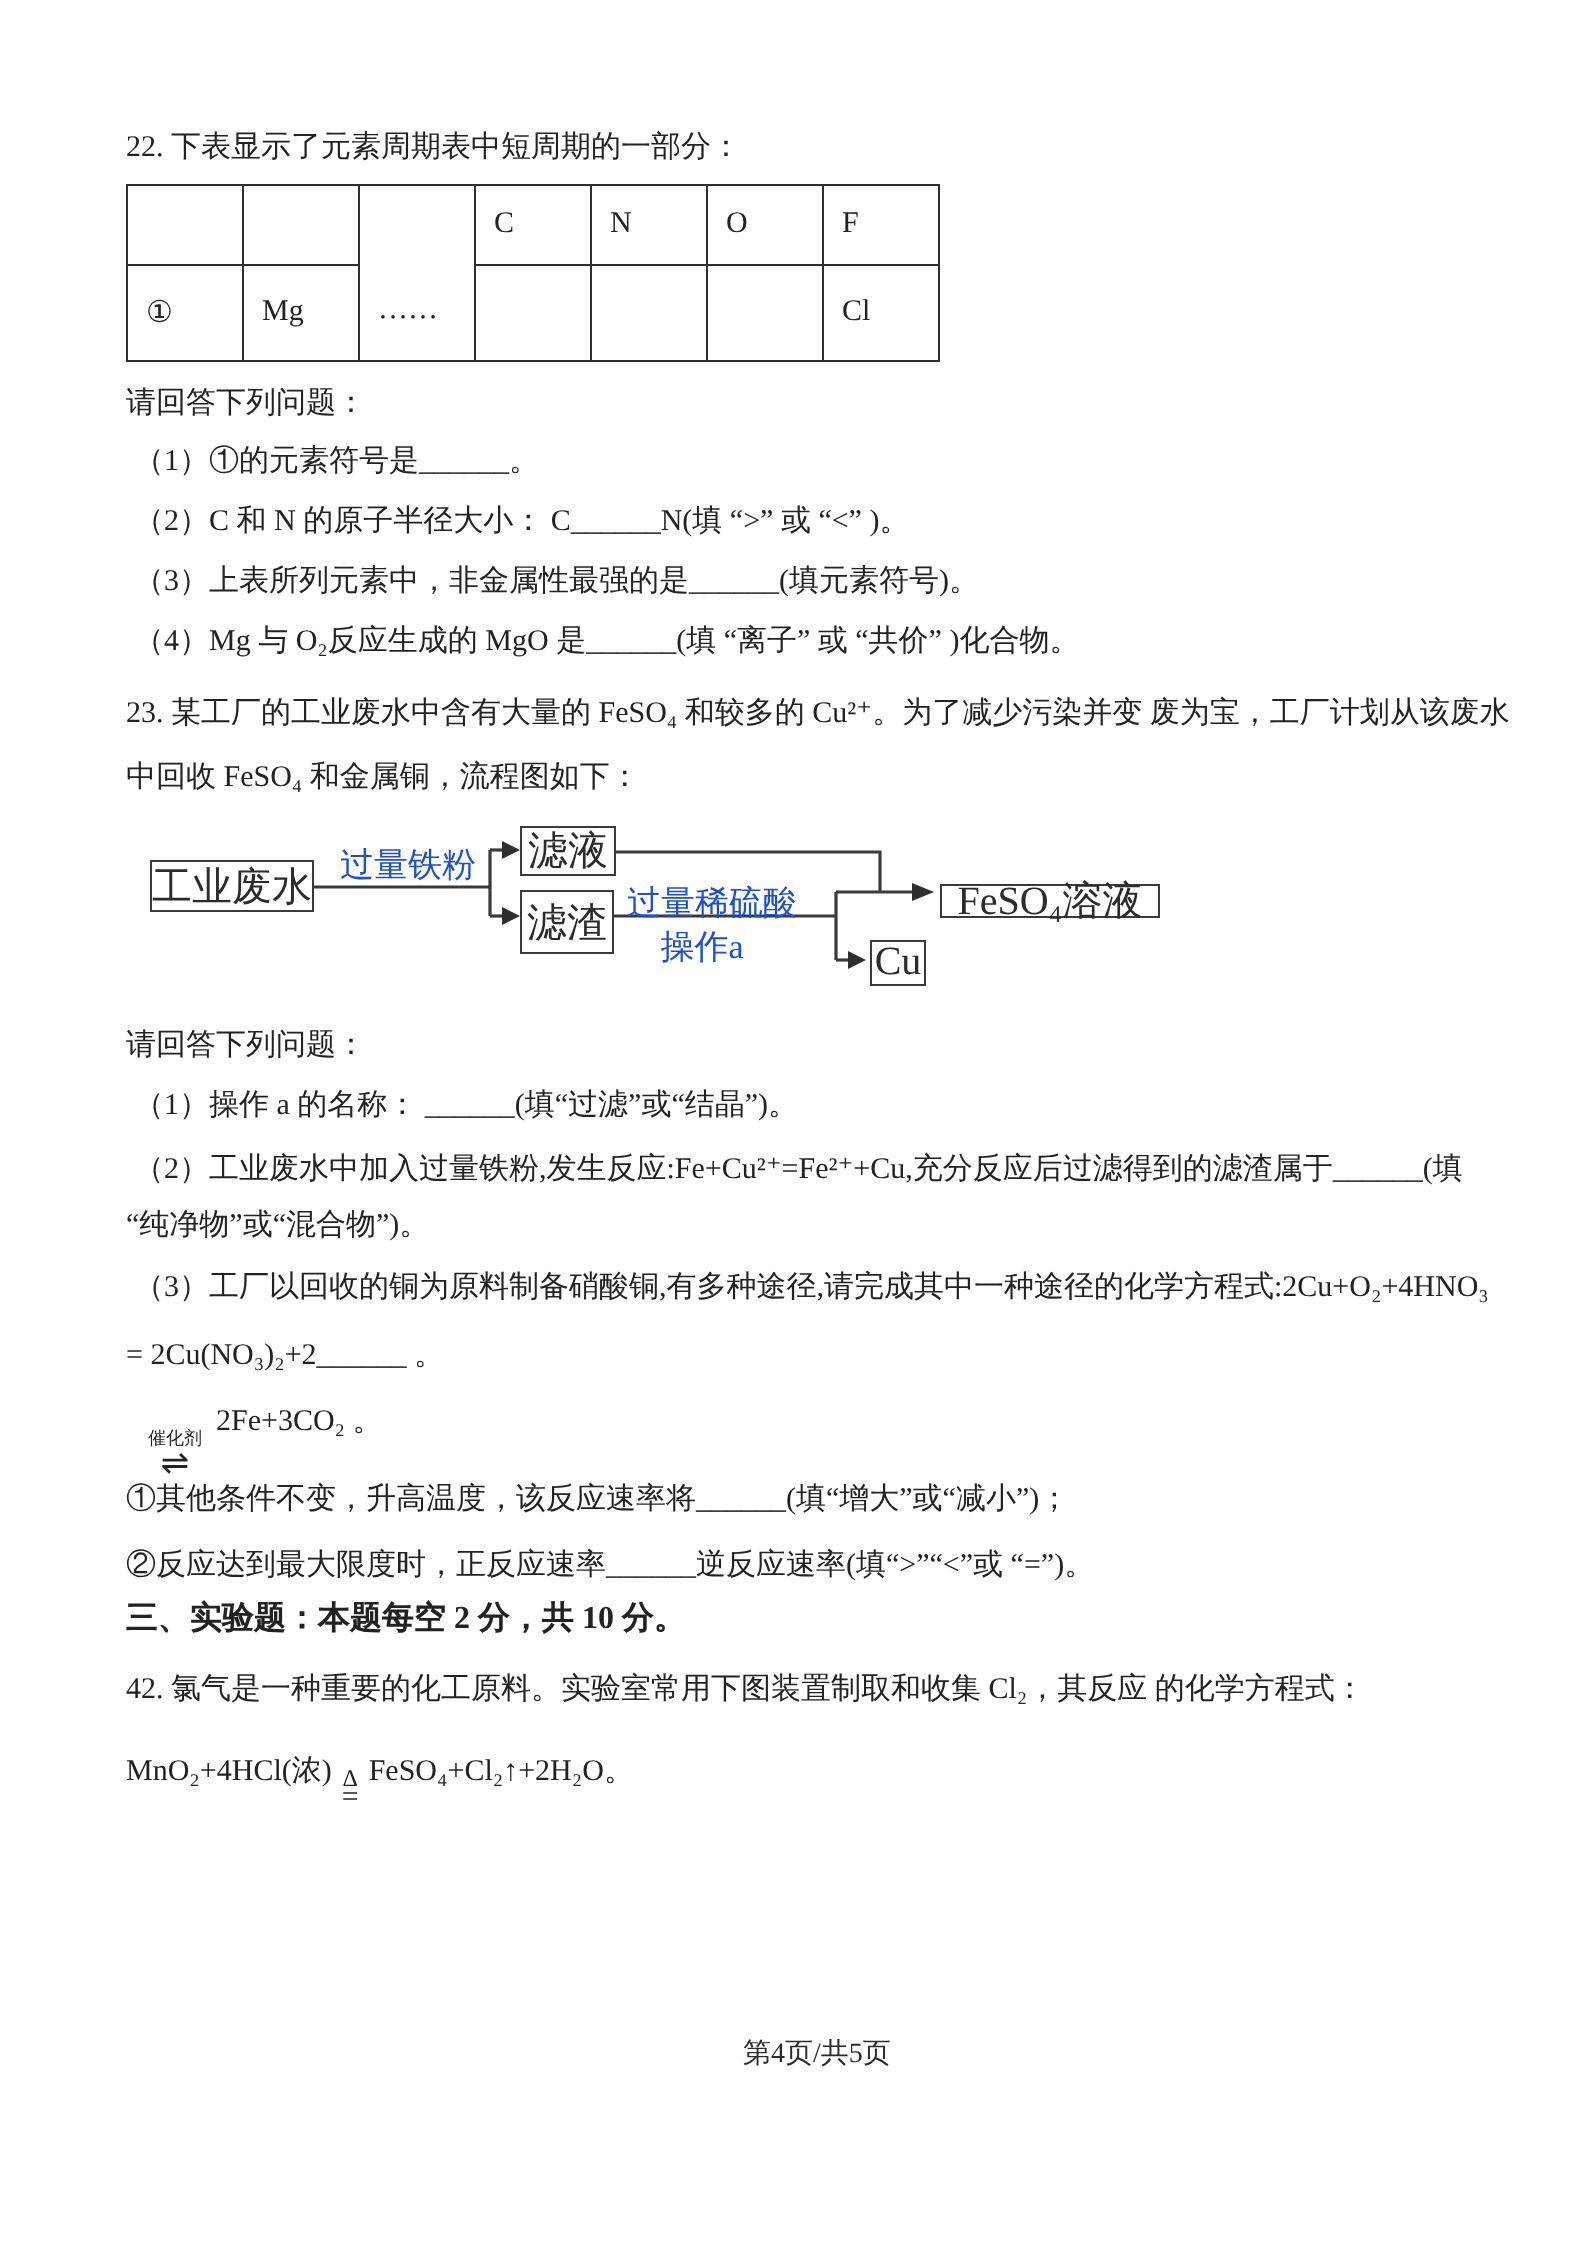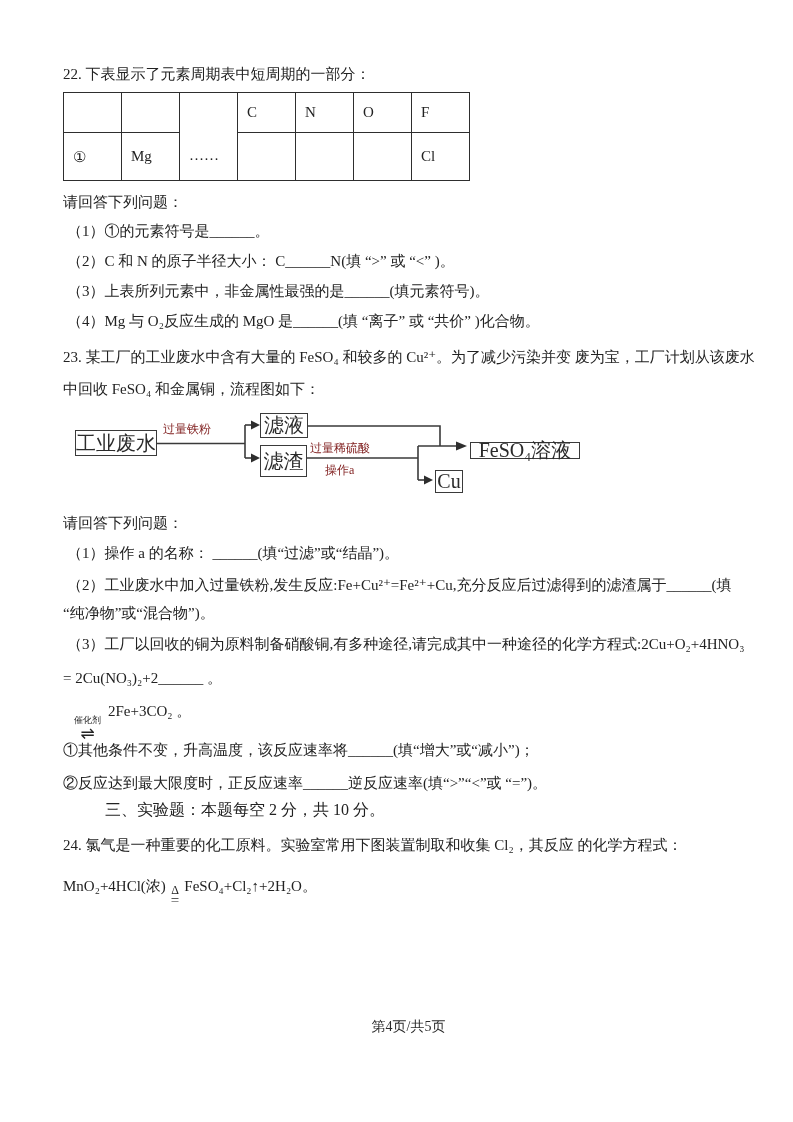--- a/index.html
+++ b/index.html
@@ -47,38 +47,38 @@
   .dbox {
     position:absolute;
     border:1.6px solid #3a3a3a;
     background:#ffffff;
     display:flex; align-items:center; justify-content:center;
     font-size:20px; color:#2b2b2b;
     white-space:nowrap;
   }
   .dlabel {
     position:absolute;
-    font-size:12px; color:#7f1d1d;
-    text-align:left;
+    font-size:17px; color:#1d4ed8;
+    text-align:center;
     white-space:nowrap;
   }
   
   .rxn-cond {
     display:inline-flex; flex-direction:column; align-items:center;
     vertical-align:-7px; margin:0 7px;
   }
   .rxn-cond .c { font-size:9px; line-height:1.1; }
   .rxn-cond .a { font-size:17px; line-height:0.85; font-family:"DejaVu Sans",sans-serif; }
   .eq-cond {
     display:inline-flex; flex-direction:column; align-items:center;
     vertical-align:-3px; margin:0 5px;
   }
   .eq-cond .c { font-size:12px; line-height:1; }
   .eq-cond .s { font-size:15px; line-height:0.55; }
-  .bold { font-weight:normal; font-size:16px;margin-left:42px; }
+  .bold { font-weight:bold; font-size:16px; }
   .footer {
     position:absolute;
     left:12px; top:1018px; width:100%;
     text-align:center;
     font-size:14px; color:#2b2b2b;
   }
 </style>
 </head>
 <body>
 
@@ -152,16 +152,16 @@
 <div class="line indent" style="top:634px">（3）工厂以回收的铜为原料制备硝酸铜,有多种途径,请完成其中一种途径的化学方程式:2Cu+O₂+4HNO₃</div>
 <div class="line" style="top:668px">= 2Cu(NO₃)₂+2______ 。</div>
 
 <div class="line indent" style="top:701px"><span class="rxn-cond"><span class="c">催化剂</span><span class="a">⇌</span></span><span>2Fe+3CO₂ 。</span></div>
 
 <div class="line" style="top:740px">①其他条件不变，升高温度，该反应速率将______(填“增大”或“减小”)；</div>
 <div class="line" style="top:773px">②反应达到最大限度时，正反应速率______逆反应速率(填“&gt;”“&lt;”或 “=”)。</div>
 
 <div class="line bold" style="top:800px">三、实验题：本题每空 2 分，共 10 分。</div>
 
-<div class="line" style="top:835px">24. 氯气是一种重要的化工原料。实验室常用下图装置制取和收集 Cl₂，其反应 的化学方程式：</div>
+<div class="line" style="top:835px">42. 氯气是一种重要的化工原料。实验室常用下图装置制取和收集 Cl₂，其反应 的化学方程式：</div>
 <div class="line" style="top:876px"><span>MnO₂+4HCl(浓)</span><span class="eq-cond"><span class="c">Δ</span><span class="s">=</span></span><span>FeSO₄+Cl₂↑+2H₂O。</span></div>
 
 <div class="footer">第4页/共5页</div>
 
 </body></html>

